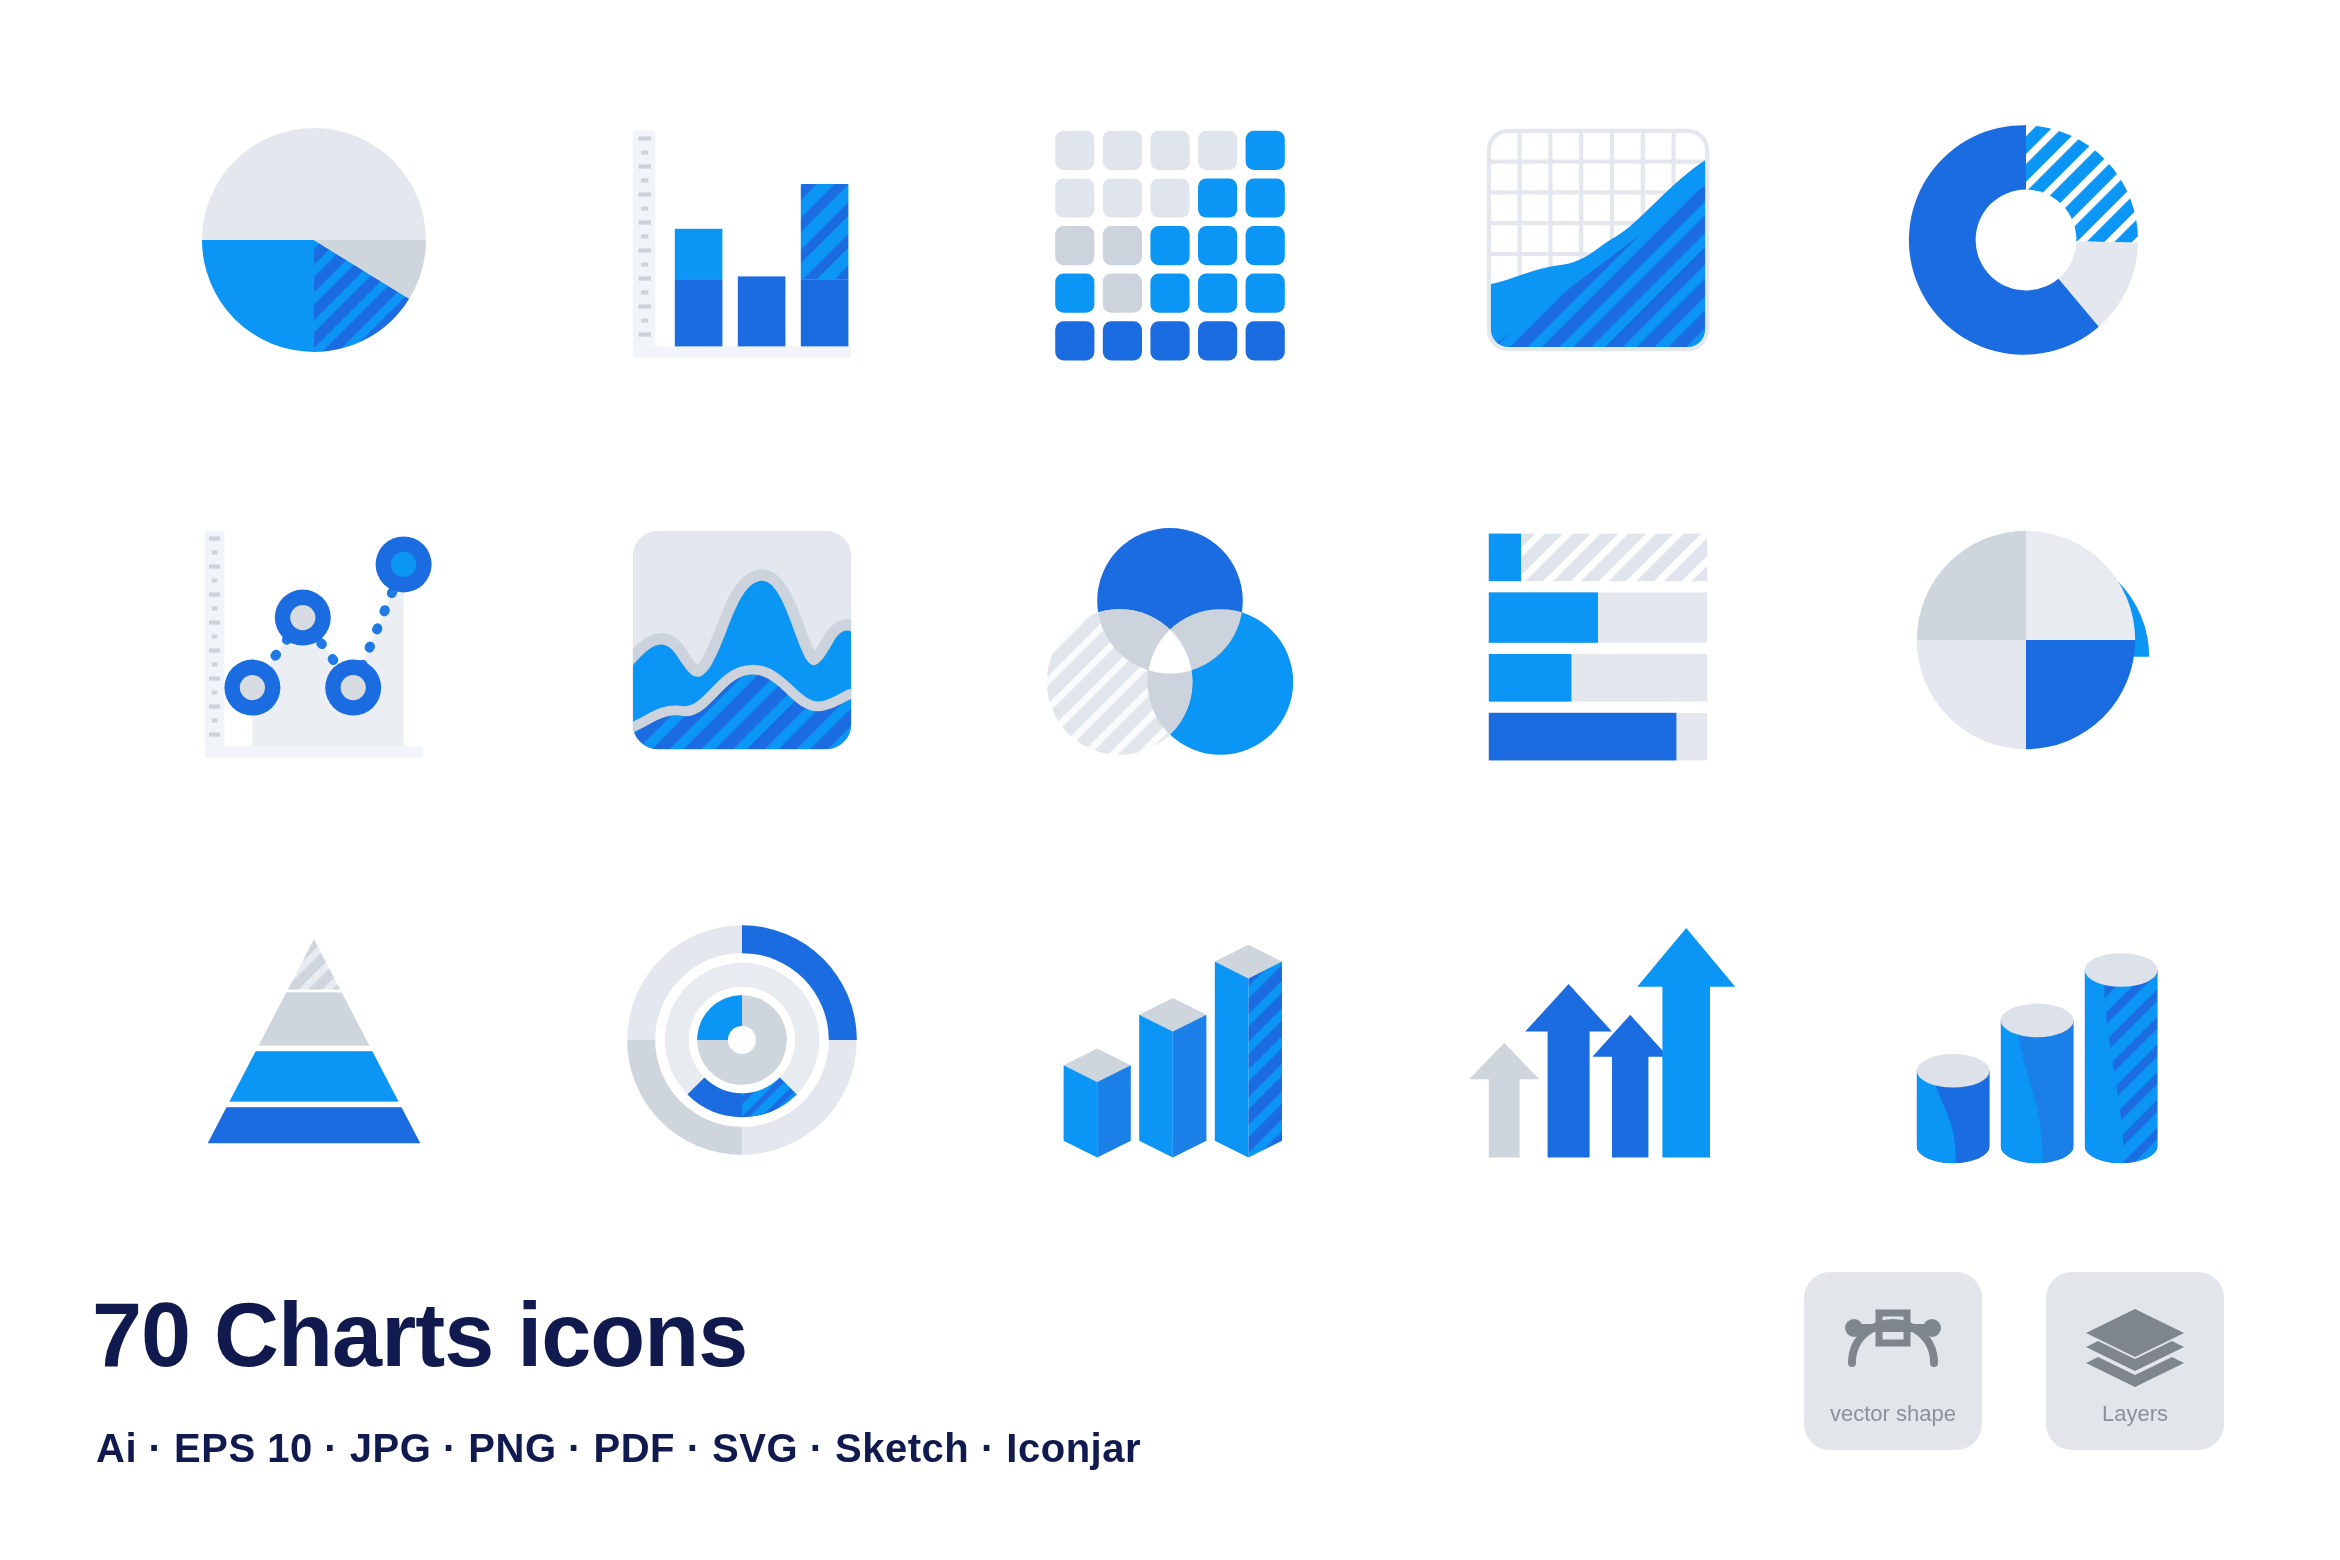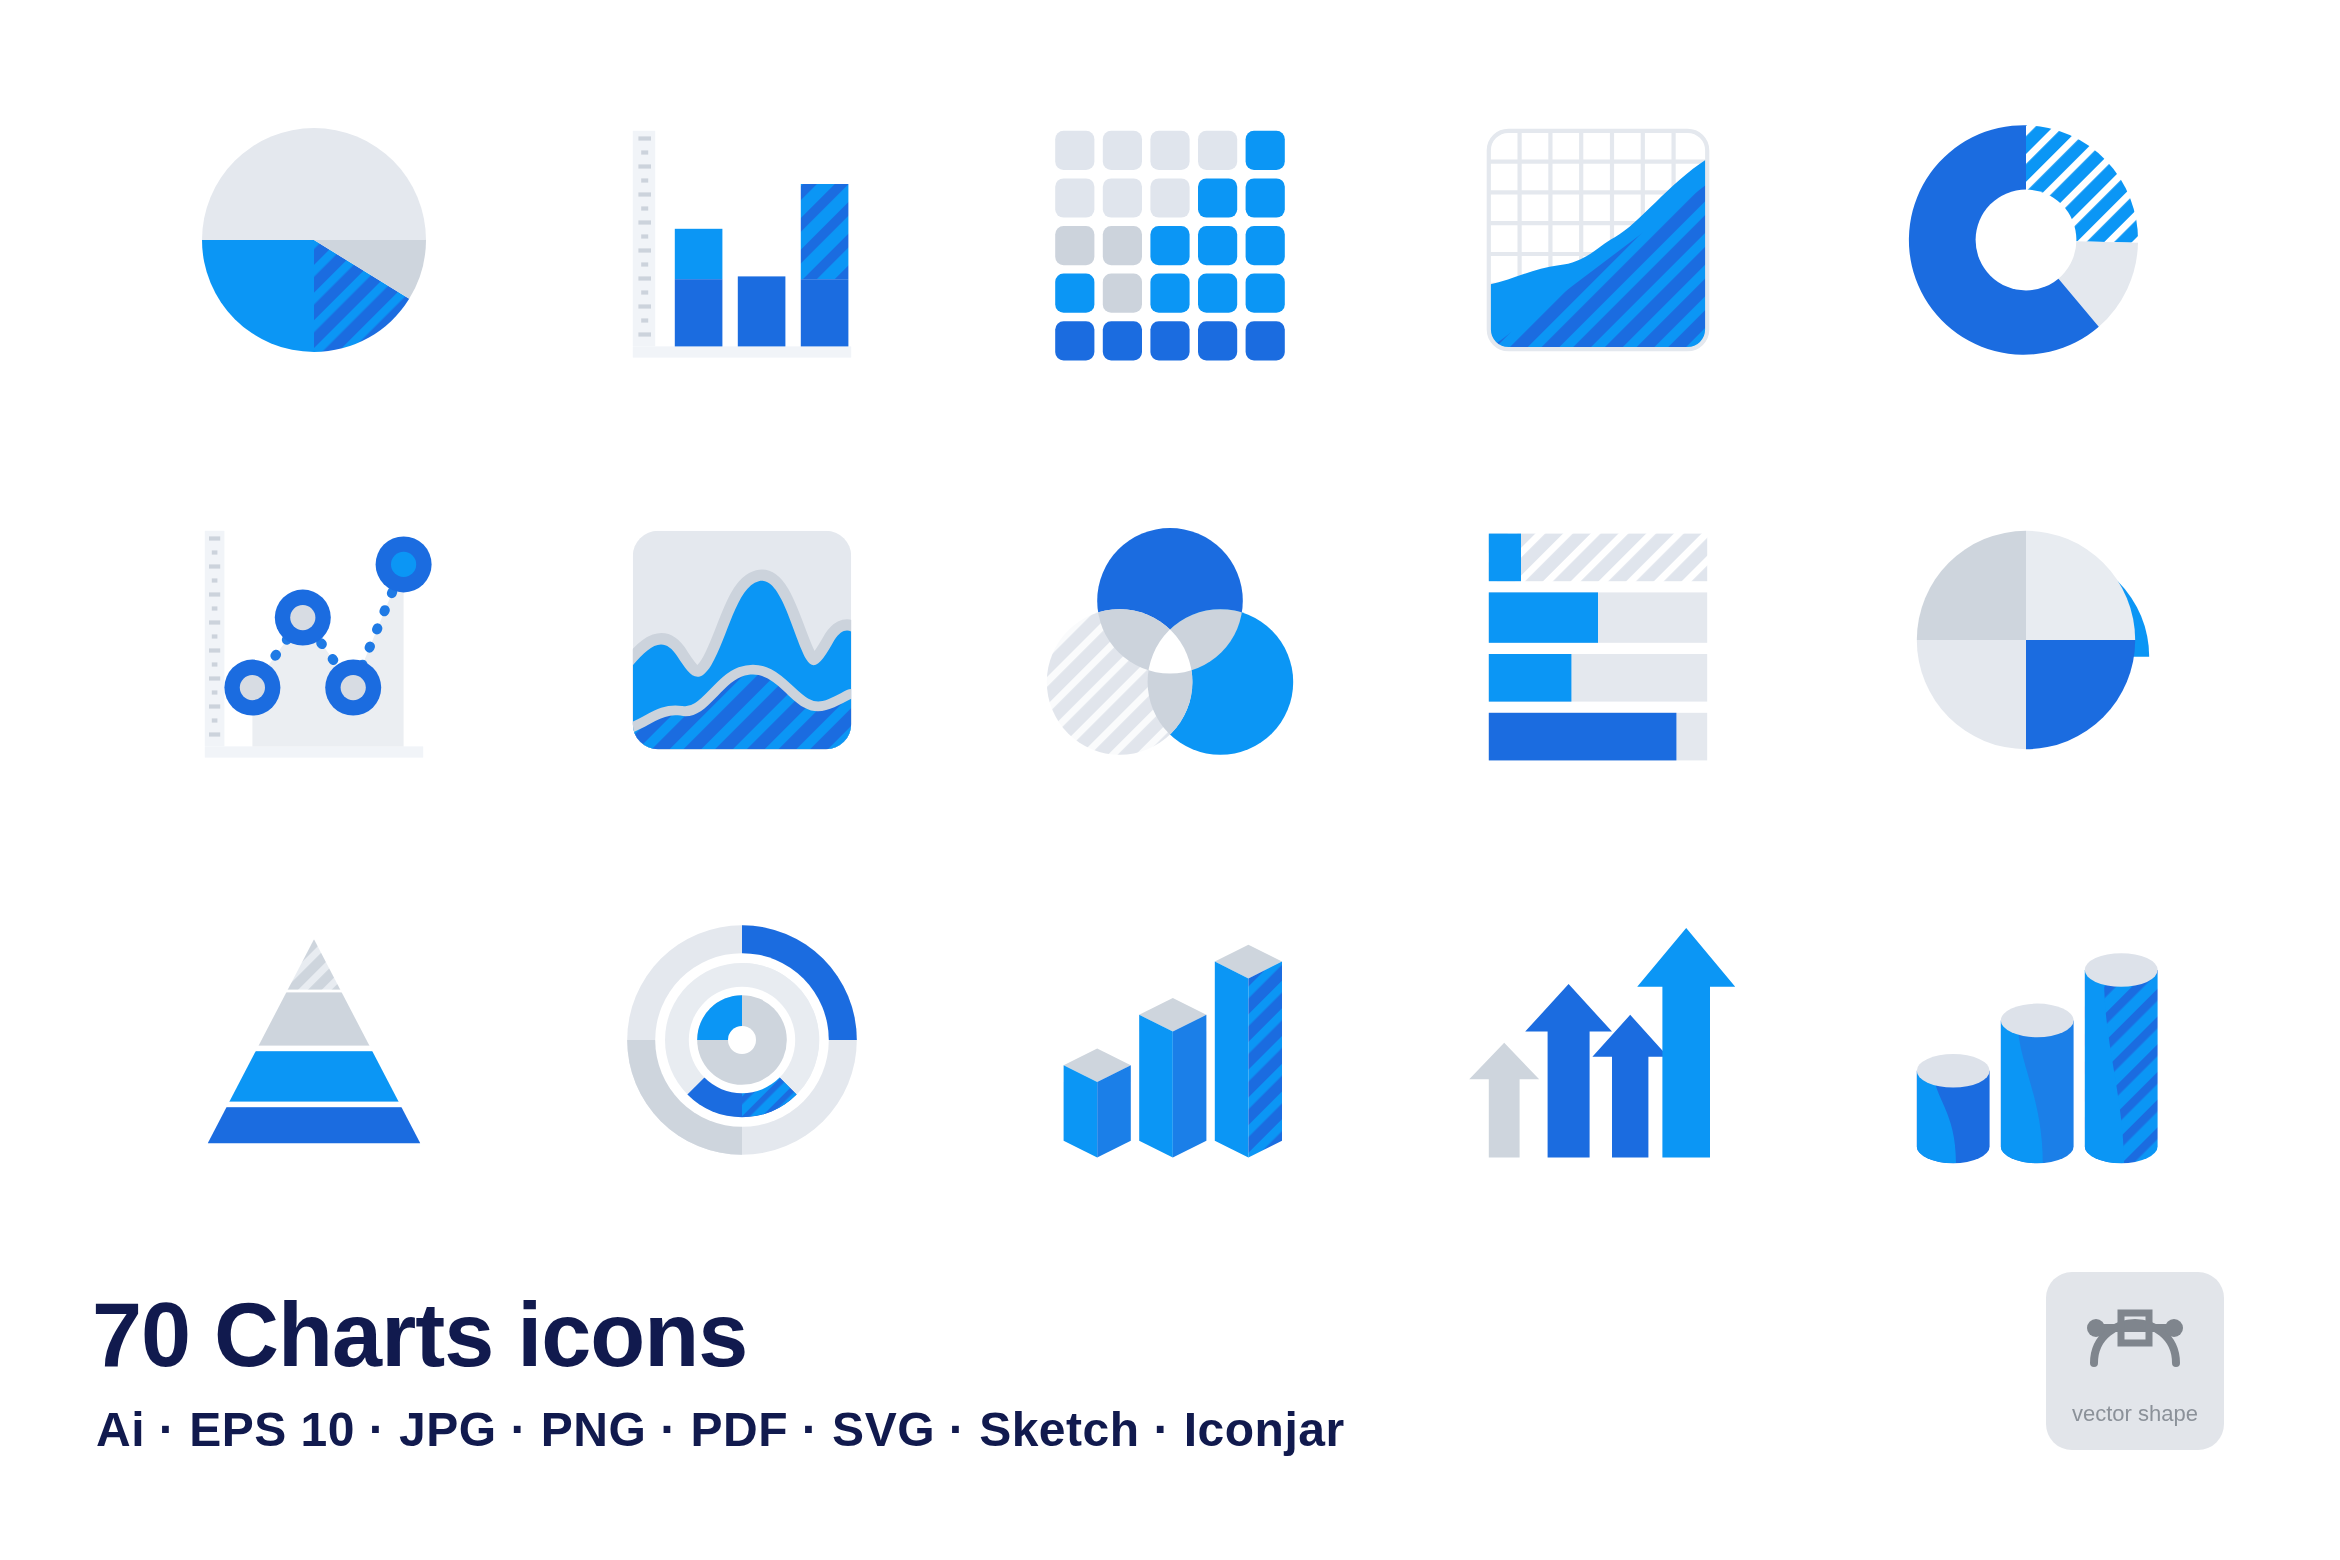--- a/index.html
+++ b/index.html
@@ -30,22 +30,22 @@
   .footer{
     position:absolute;left:0;top:1250px;width:2340px;height:310px;
   }
   .title{
     position:absolute;left:92px;top:40px;
     font-size:90px;font-weight:bold;color:#111a4e;
     letter-spacing:-1px;line-height:1;
     white-space:nowrap;
   }
   .formats{
-    position:absolute;left:96px;top:152px;
-    font-size:48px;font-weight:bold;color:#111a4e;
+    position:absolute;left:96px;top:176px;
+    font-size:40px;font-weight:bold;color:#111a4e;
     letter-spacing:.5px;white-space:nowrap;
   }
   .badges{
     position:absolute;right:116px;top:22px;
     display:flex;gap:64px;
   }
   .badge{
     width:178px;height:178px;border-radius:26px;background:#e2e5ea;
     display:flex;flex-direction:column;align-items:center;justify-content:center;
     position:relative;
@@ -459,17 +459,25 @@
           <path d="M14 60 C14 32 38 20 55 20 C72 20 96 32 96 60" fill="none" stroke="#7f858d" stroke-width="8" stroke-linecap="round"></path>
           <line x1="18" y1="25" x2="92" y2="25" stroke="#7f858d" stroke-width="8" stroke-linecap="round"></line>
           <circle cx="16" cy="25" r="9" fill="#7f858d"></circle>
           <circle cx="94" cy="25" r="9" fill="#7f858d"></circle>
           <rect x="41" y="10" width="28" height="30" fill="none" stroke="#7f858d" stroke-width="7"></rect>
           <line x1="48" y1="25" x2="62" y2="25" stroke="#7f858d" stroke-width="6"></line>
         </svg>
         <div class="blabel">vector shape</div>
       </div>
 
+      <div class="badge">
+        <svg class="glyph" viewBox="0 0 110 88">
+          <polygon points="55,6 104,30 55,54 6,30" fill="#7f858d"></polygon>
+          <path d="M6 44 L18 38 L55 56 L92 38 L104 44 L55 68 Z" fill="#7f858d"></path>
+          <path d="M6 60 L18 54 L55 72 L92 54 L104 60 L55 84 Z" fill="#7f858d"></path>
+        </svg>
+        <div class="blabel">Layers</div>
+      </div>
 
     </div>
   </div>
 
 </div>
 
 </body></html>

